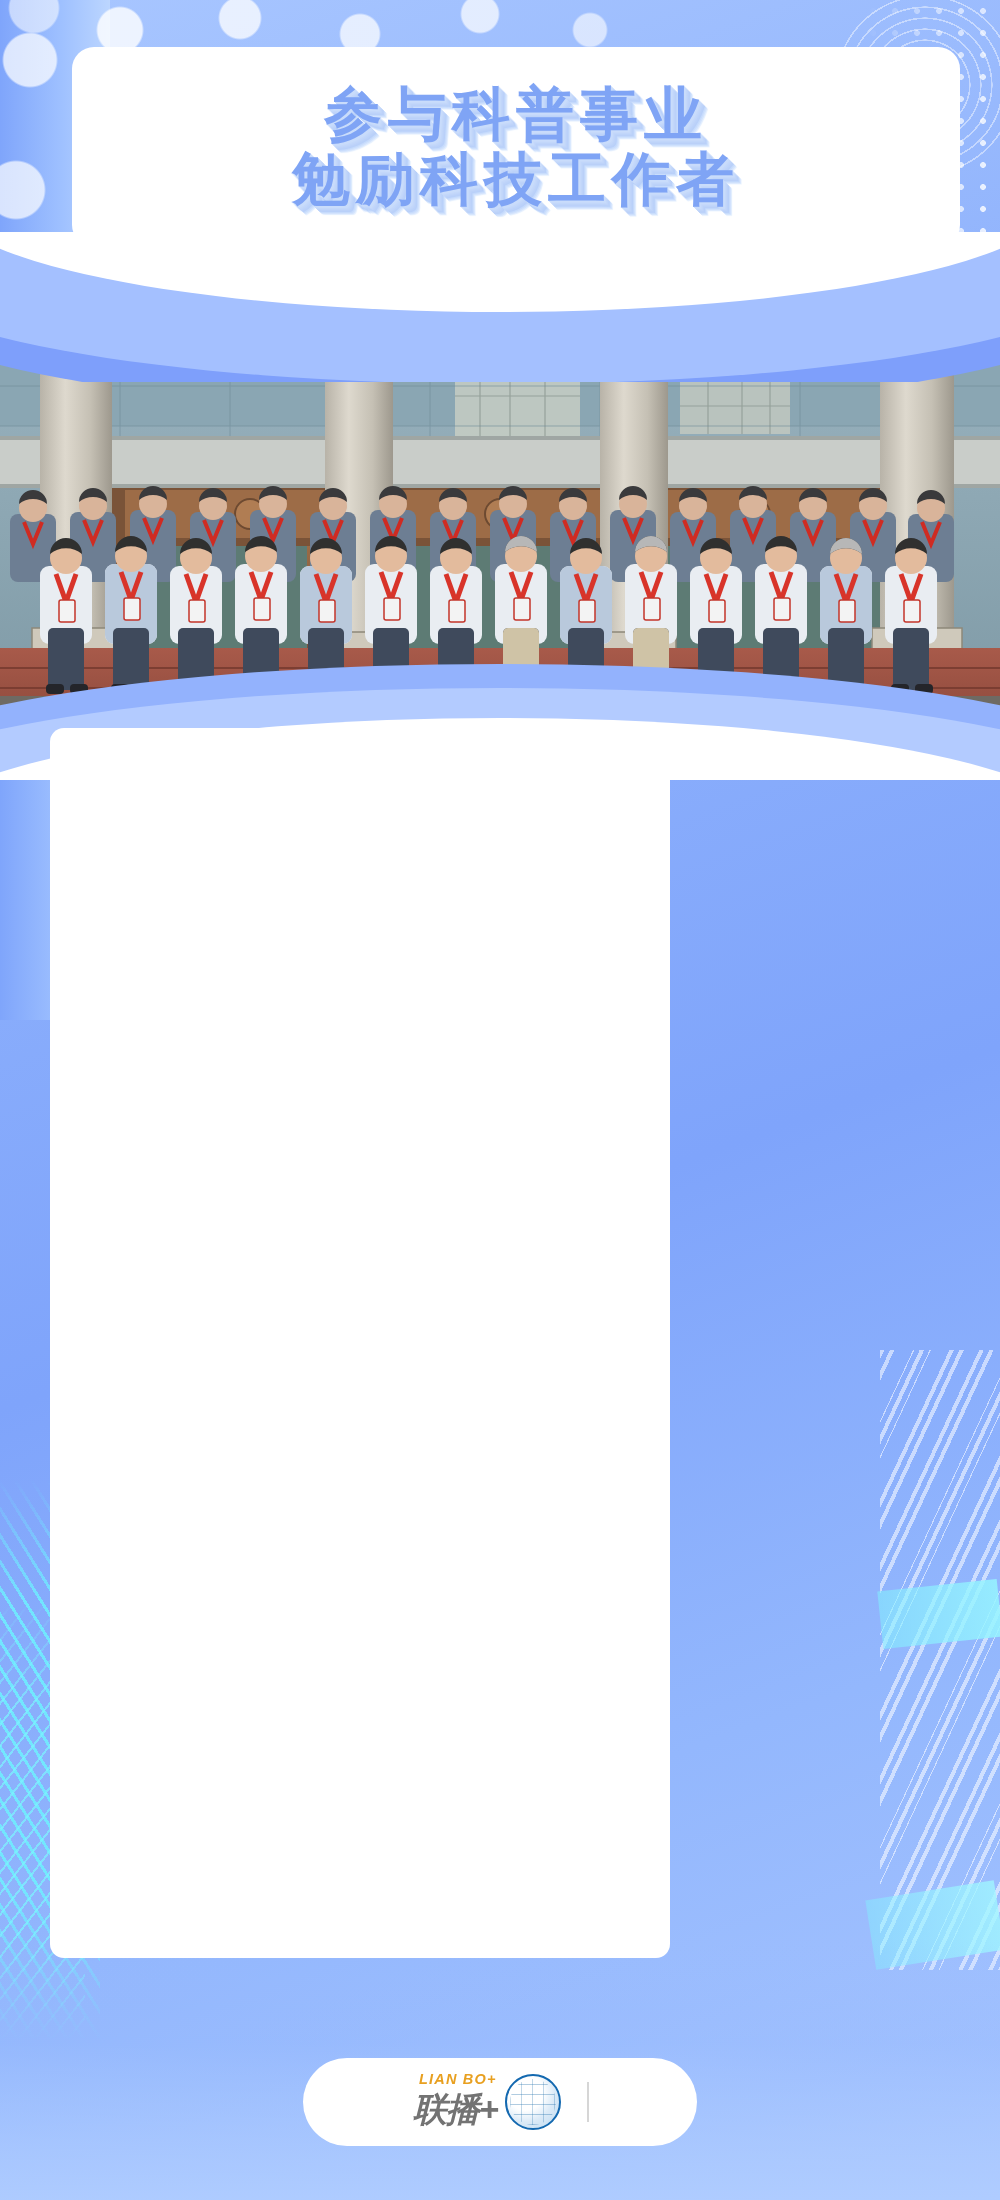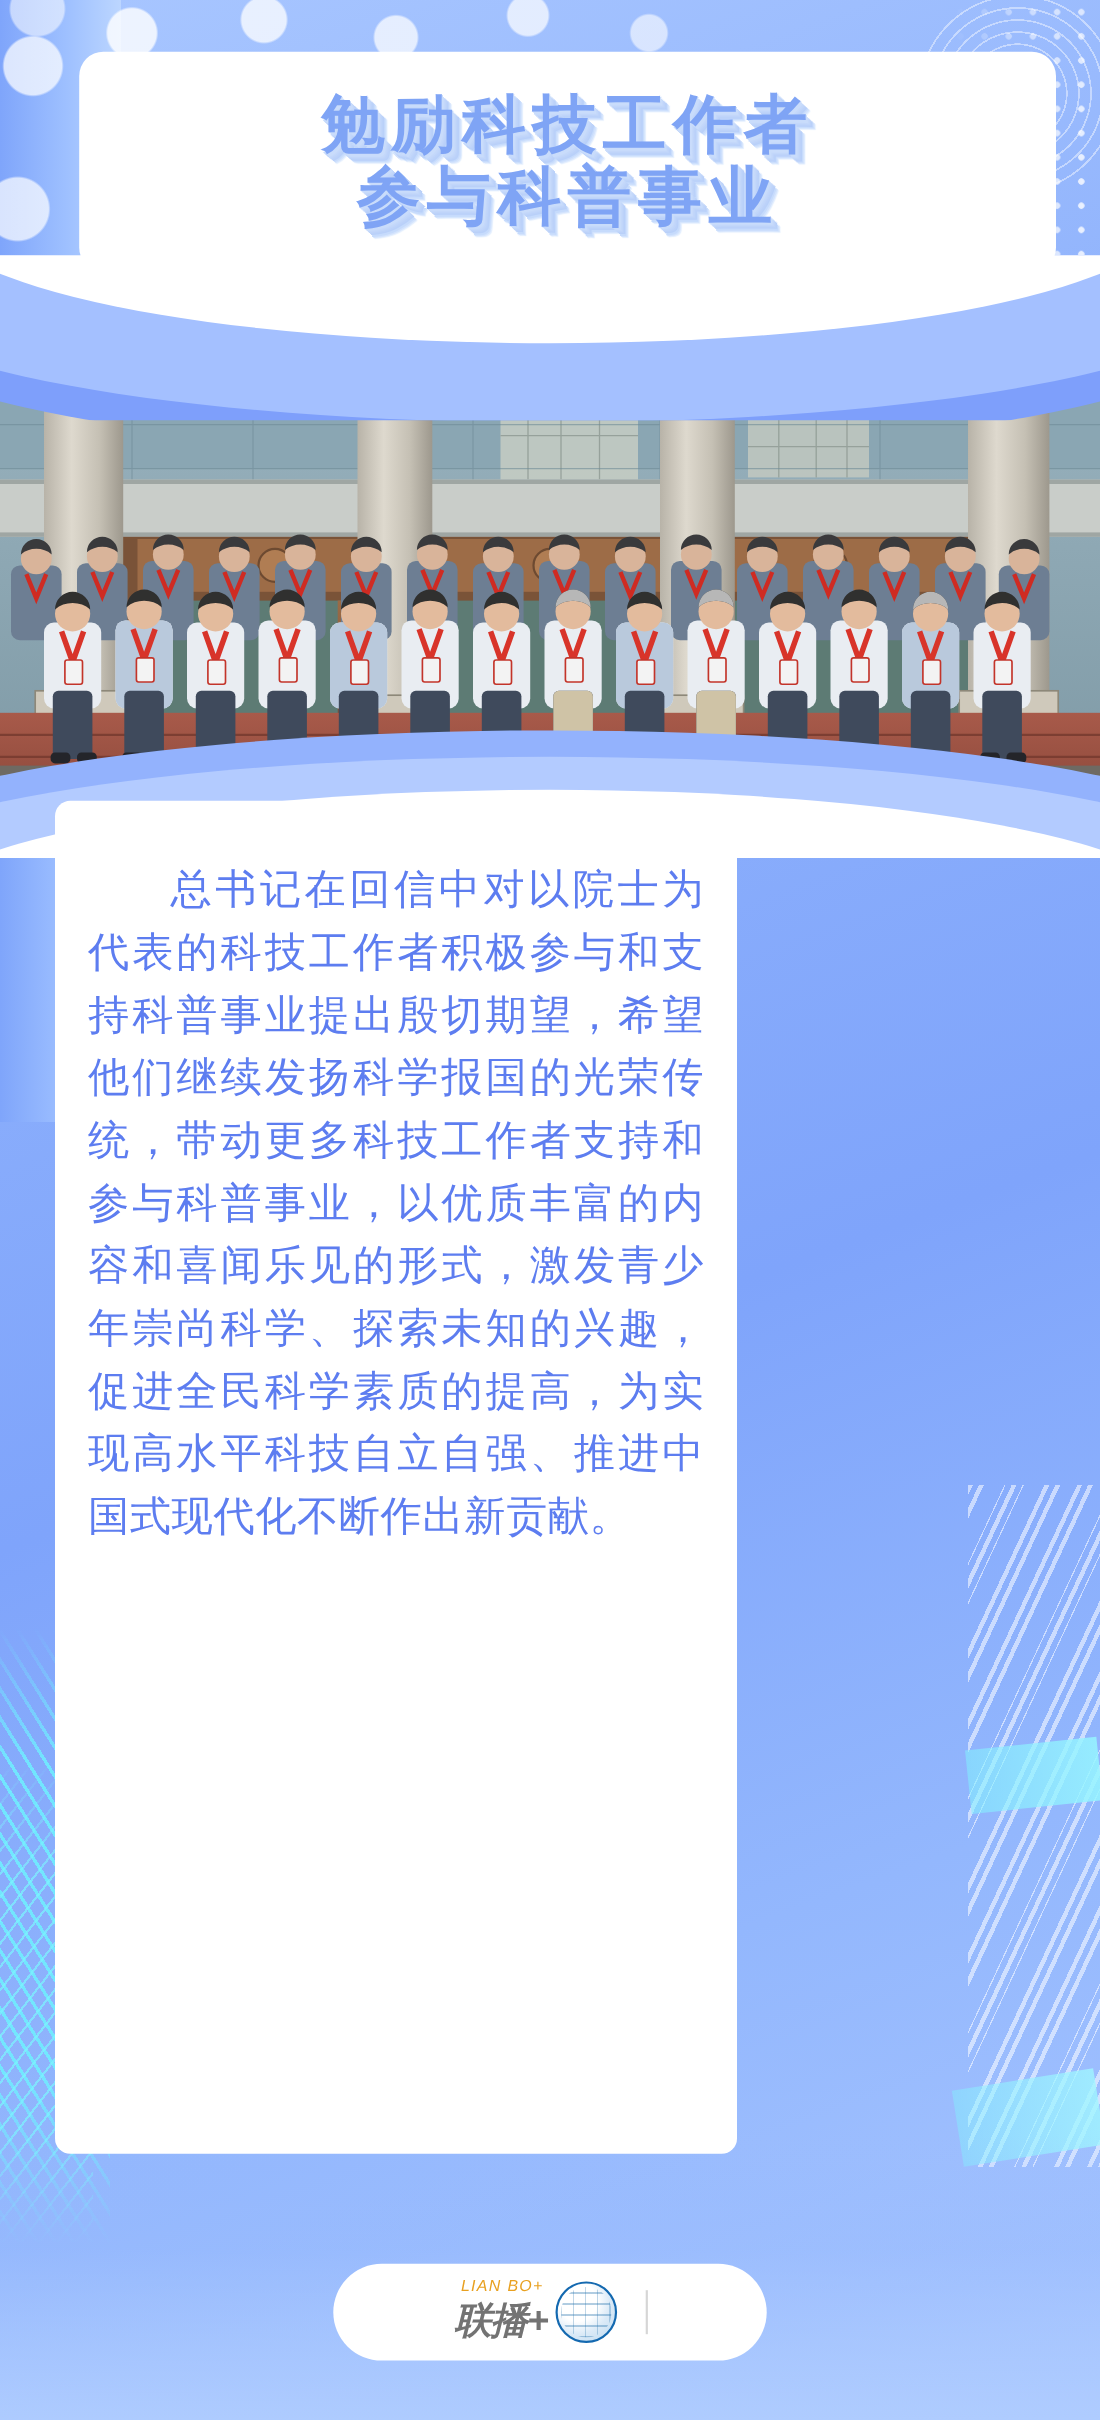--- a/index.html
+++ b/index.html
@@ -171,21 +171,21 @@
     overflow:hidden;
   }
   .lianbo-globe:after{
     content:""; position:absolute; inset:3px;
     background:
       repeating-linear-gradient(0deg, rgba(30,110,170,.35) 0 1px, rgba(0,0,0,0) 1px 10px),
       repeating-linear-gradient(90deg, rgba(30,110,170,.28) 0 1px, rgba(0,0,0,0) 1px 11px);
     border-radius:50%;
   }
   .lianbo-en {
-    position:absolute; left:8px; top:0; font-size:14.5px; font-weight:normal;
+    position:absolute; left:8px; top:0; font-size:14.5px; font-weight:bold;
     font-style:italic; color:#e8a020; letter-spacing:1.2px;text-align:center;
   }
   .lianbo-cn {
     position:absolute; left:2px; top:16px; font-size:34px; font-weight:bold;
     font-style:italic; color:#737373; letter-spacing:-1px;
     text-shadow:1px 1px 0 #ffffff;
   }
   .cctv { position:relative; width:172px; height:56px; }
   .cctv-main {
     position:absolute; left:0; top:12px; font-size:38px; font-weight:bold;
@@ -534,32 +534,31 @@
     </svg>
   </div>
 
   <div class="wave-wrap">
     <div class="wave-a"></div>
     <div class="wave-b"></div>
     <div class="wave-white"></div>
   </div>
 
   <div class="header-card">
+    <div class="title-line">参与科普事业</div>
     <div class="title-line">勉励科技工作者</div>
-    <div class="title-line">参与科普事业</div>
   </div>
 
   <div class="wave2-wrap">
     <div class="wave2-a"></div>
     <div class="wave2-b"></div>
     <div class="wave2-c"></div>
   </div>
 
   <div class="body-card">
-    <p class="para">总书记在回信中对以院士为代表的科技工作者积极参与和支持科普事业提出殷切期望，希望他们继续发扬科学报国的光荣传统，带动更多科技工作者支持和参与科普事业，以优质丰富的内容和喜闻乐见的形式，激发青少年崇尚科学、探索未知的兴趣，促进全民科学素质的提高，为实现高水平科技自立自强、推进中国式现代化不断作出新贡献。</p>
   </div>
 
   <div class="logo-bar">
     <div class="lianbo">
       <div class="lianbo-globe"></div>
       <div class="lianbo-en">LIAN BO+</div>
       <div class="lianbo-cn">联播+</div>
     </div>
     <div class="logo-divider"></div>
   </div>

